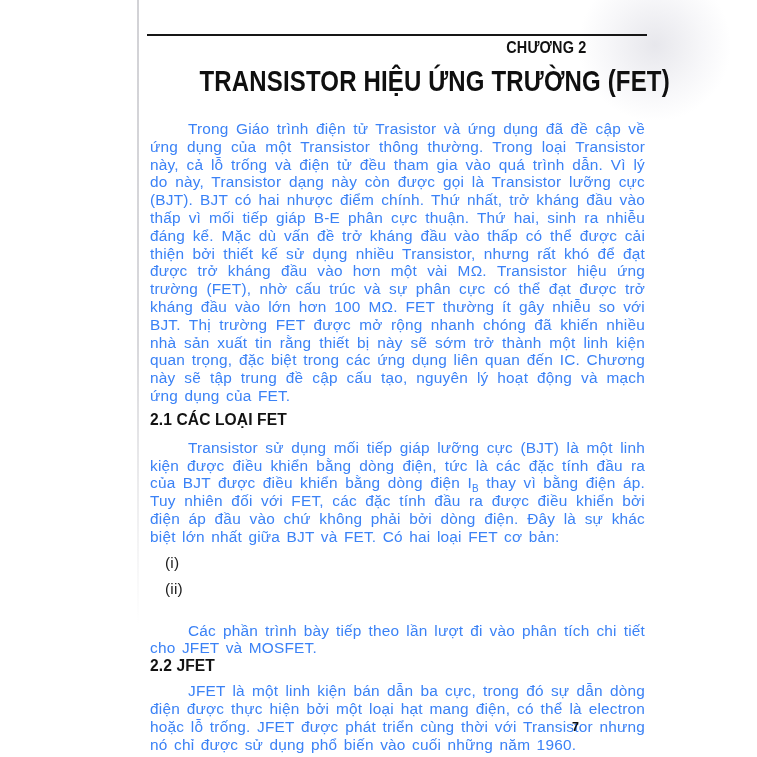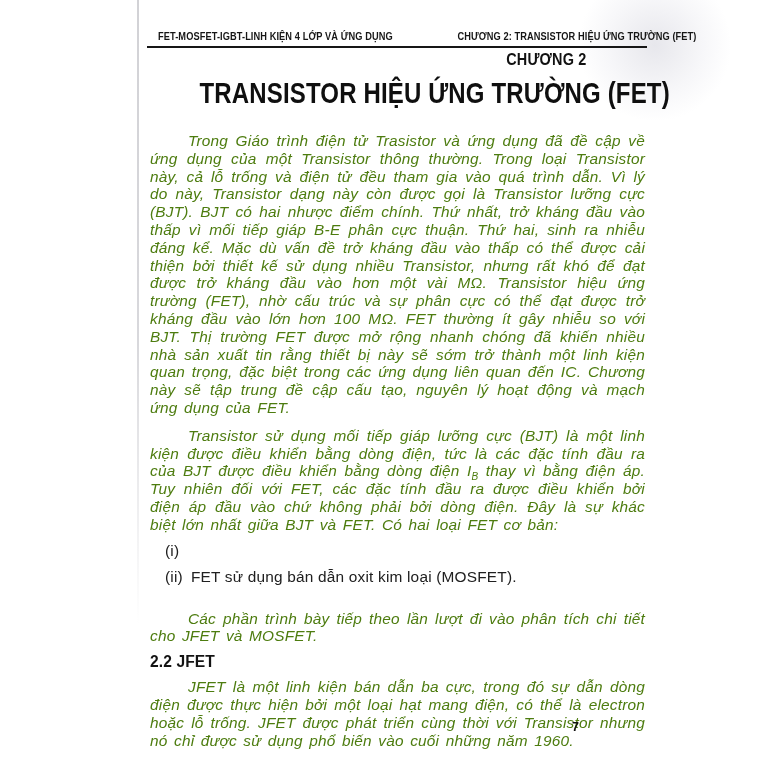--- a/index.html
+++ b/index.html
@@ -44,78 +44,73 @@
     margin:6px 0 0 0;
     font-size:30px;line-height:33px;font-weight:bold;color:#0f0f0f;
     text-align:center;
     transform:scaleX(.8);transform-origin:center;
     white-space:nowrap;letter-spacing:.2px;
   }
   .body-par{
     margin:0;text-align:justify;
     font-size:15.4px;line-height:17.8px;
     letter-spacing:.2px;word-spacing:2px;
-    color:#4d7c0f;
-    font-style:italic;
+    color:#3b82f6;
   }
   .indent{text-indent:38px;}
   .p-intro{margin-top:23px;}
   .sec-heading{
     margin:0;font-size:15.6px;line-height:18px;font-weight:bold;color:#131313;
     letter-spacing:.1px;
   }
   .h-21{margin-top:6px;}
   .p-21{margin-top:10px;}
   .list-item{
     display:flex;margin:8px 0 0 15px;
     font-size:15.4px;line-height:18px;letter-spacing:.2px;color:#202020;
   }
   .list-item .marker{width:26px;flex:0 0 26px;}
   .p-close{margin-top:24px;}
-  .h-22{margin-top:8px;}
+  .h-22{margin-top:0;}
   .p-22{margin-top:7px;}
   .page-number{
     position:absolute;left:572px;top:720px;
     font-weight:bold;font-size:12.5px;color:#111;
   }
   sub{font-size:10px;line-height:0;}
 </style>
 </head>
 <body>
 
 <div class="page">
 
   <div class="spine-line"></div>
   <div class="scan-shadow"></div>
 
   <div class="content">
 
-    <div class="running-header">
-      <span class="hl">FET-MOSFET-IGBT-LINH KIỆN 4 LỚP VÀ ỨNG DỤNG</span>
-      <span class="hr">CHƯƠNG 2: TRANSISTOR HIỆU ỨNG TRƯỜNG (FET)</span>
-    </div>
     <div class="header-rule"></div>
 
     <div class="chapter-line">
       <span class="chapter-label">CHƯƠNG 2</span>
     </div>
 
     <h1 class="doc-title">TRANSISTOR HIỆU ỨNG TRƯỜNG (FET)</h1>
 
     <p class="body-par indent p-intro">Trong Giáo trình điện tử Trasistor và ứng dụng đã đề cập về ứng dụng của một Transistor thông thường. Trong loại Transistor này, cả lỗ trống và điện tử đều tham gia vào quá trình dẫn. Vì lý do này, Transistor dạng này còn được gọi là Transistor lưỡng cực (BJT). BJT có hai nhược điểm chính. Thứ nhất, trở kháng đầu vào thấp vì mối tiếp giáp B-E phân cực thuận. Thứ hai, sinh ra nhiễu đáng kể. Mặc dù vấn đề trở kháng đầu vào thấp có thể được cải thiện bởi thiết kế sử dụng nhiều Transistor, nhưng rất khó để đạt được trở kháng đầu vào hơn một vài MΩ. Transistor hiệu ứng trường (FET), nhờ cấu trúc và sự phân cực có thể đạt được trở kháng đầu vào lớn hơn 100 MΩ. FET thường ít gây nhiễu so với BJT. Thị trường FET được mở rộng nhanh chóng đã khiến nhiều nhà sản xuất tin rằng thiết bị này sẽ sớm trở thành một linh kiện quan trọng, đặc biệt trong các ứng dụng liên quan đến IC. Chương này sẽ tập trung đề cập cấu tạo, nguyên lý hoạt động và mạch ứng dụng của FET.</p>
 
+    <h2 class="sec-heading h-21">2.1 CÁC LOẠI FET</h2>
 
     <p class="body-par indent p-21">Transistor sử dụng mối tiếp giáp lưỡng cực (BJT) là một linh kiện được điều khiển bằng dòng điện, tức là các đặc tính đầu ra của BJT được điều khiển bằng dòng điện I<sub>B</sub> thay vì bằng điện áp. Tuy nhiên đối với FET, các đặc tính đầu ra được điều khiển bởi điện áp đầu vào chứ không phải bởi dòng điện. Đây là sự khác biệt lớn nhất giữa BJT và FET. Có hai loại FET cơ bản:</p>
 
     <div class="list-item">
       <span class="marker">(i)</span>
     </div>
     <div class="list-item">
       <span class="marker">(ii)</span>
-      <span>FET sử dụng bán dẫn oxit kim loại (MOSFET).</span>
     </div>
 
     <p class="body-par indent p-close">Các phần trình bày tiếp theo lần lượt đi vào phân tích chi tiết cho JFET và MOSFET.</p>
 
     <h2 class="sec-heading h-22">2.2 JFET</h2>
 
     <p class="body-par indent p-22">JFET là một linh kiện bán dẫn ba cực, trong đó sự dẫn dòng điện được thực hiện bởi một loại hạt mang điện, có thể là electron hoặc lỗ trống. JFET được phát triển cùng thời với Transistor nhưng nó chỉ được sử dụng phổ biến vào cuối những năm 1960.</p>
 
   </div>
 

